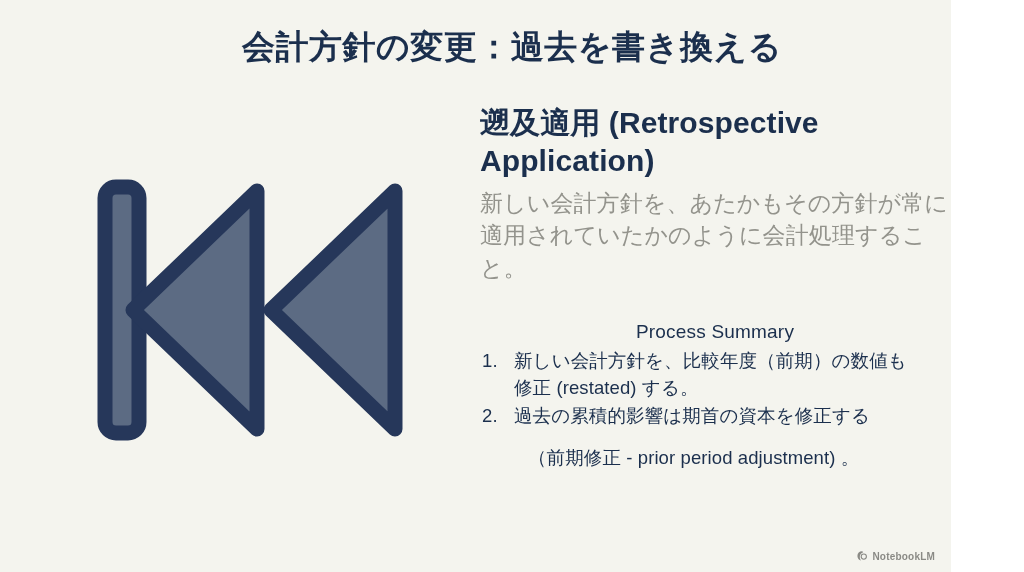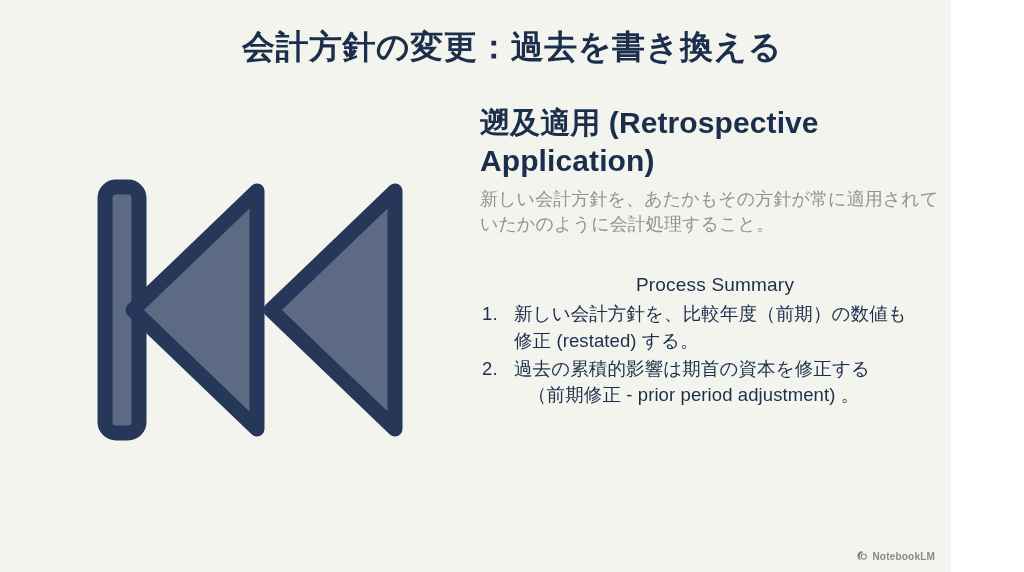--- a/index.html
+++ b/index.html
@@ -60,21 +60,21 @@
   .section-heading {
     font-size: 30px;
     font-weight: 700;
     color: #1b2f4d;
     line-height: 1.28;
     margin: 0 0 6px 0;
     letter-spacing: 0.1px;
   }
 
   .definition-text {
-    font-size: 18px;
+    font-size: 23px;
     color: #93938c;
     line-height: 1.42;
     margin: 0;
     letter-spacing: 0.1px;
   }
 
   .block-label {
     font-size: 19px;
     color: #1b2f4d;
     line-height: 1.4;
@@ -109,20 +109,21 @@
     color: #1b2f4d;
   }
   .ordered-list li b {
     font-weight: 400;
   }
   .cont-line {
     display: block;
   }
   .cont-line.extra-indent {
     padding-left: 14px;
+    margin-top: 16px;
   }
 
   #objective-block {
     margin-top: 36px;
   }
   .objective-text {
     font-size: 18.5px;
     color: #1b2f4d;
     line-height: 1.42;
     margin: 2px 0 0 0;

